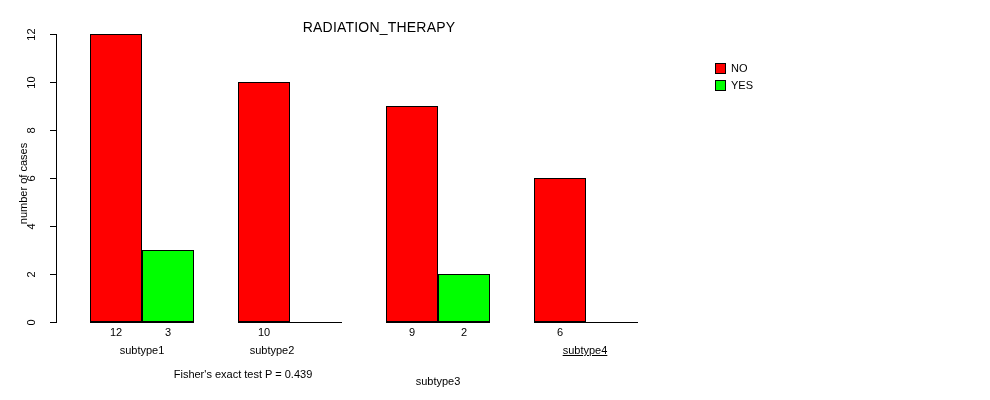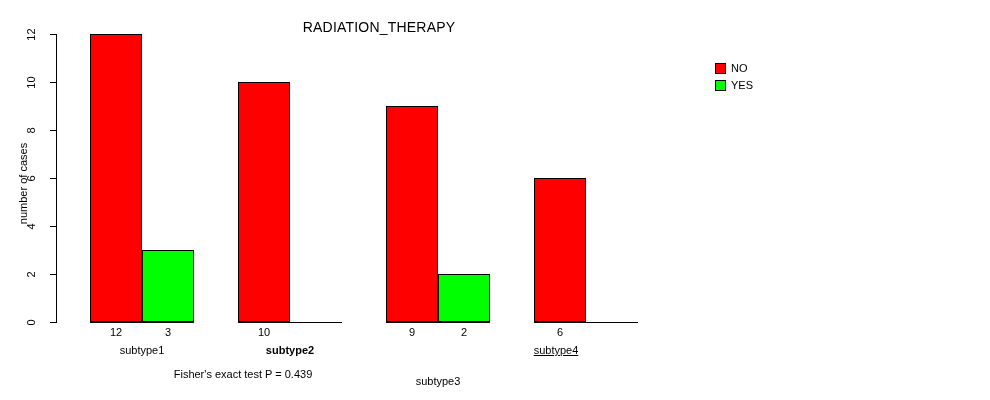--- a/index.html
+++ b/index.html
@@ -163,31 +163,31 @@
   <div id="bars-layer">
       <div class="abs group-baseline" style="left: 90px; width: 104px;"></div>
       <div class="abs bar" style="left: 90px; width: 52px; top: 34px; height: 288px; background: rgb(255, 0, 0);"></div>
       <div class="abs bar-value-label" style="left: 90px; width: 52px;">12</div>
       <div class="abs bar" style="left: 142px; width: 52px; top: 250px; height: 72px; background: rgb(0, 255, 0);"></div>
       <div class="abs bar-value-label" style="left: 142px; width: 52px;">3</div>
       <div class="abs group-label" style="left: 90px; width: 104px;">subtype1</div>
       <div class="abs group-baseline" style="left: 238px; width: 104px;"></div>
       <div class="abs bar" style="left: 238px; width: 52px; top: 82px; height: 240px; background: rgb(255, 0, 0);"></div>
       <div class="abs bar-value-label" style="left: 238px; width: 52px;">10</div>
-      <div class="abs group-label" style="left: 238px; width: 104px; font-weight: bold;">subtype2</div>
+      <div class="abs group-label" style="left: 220px; width: 104px;">subtype2</div>
       <div class="abs group-baseline" style="left: 386px; width: 104px;"></div>
       <div class="abs bar" style="left: 386px; width: 52px; top: 106px; height: 216px; background: rgb(255, 0, 0);"></div>
       <div class="abs bar-value-label" style="left: 386px; width: 52px;">9</div>
       <div class="abs bar" style="left: 438px; width: 52px; top: 274px; height: 48px; background: rgb(0, 255, 0);"></div>
       <div class="abs bar-value-label" style="left: 438px; width: 52px;">2</div>
       <div class="abs group-label" style="left: 386px; width: 104px; margin-top: 31px;">subtype3</div>
       <div class="abs group-baseline" style="left: 534px; width: 104px;"></div>
       <div class="abs bar" style="left: 534px; width: 52px; top: 178px; height: 144px; background: rgb(255, 0, 0);"></div>
       <div class="abs bar-value-label" style="left: 534px; width: 52px;">6</div>
-      <div class="abs group-label" style="left: 504px; width: 104px; text-decoration: underline;">subtype4</div>
+      <div class="abs group-label" style="left: 533px; width: 104px; text-decoration: underline;">subtype4</div>
     </div>
 
   <div id="legend" class="abs">
       <div class="legend-row">
         <span class="legend-swatch" style="background: rgb(255, 0, 0);"></span>
         <span class="legend-label">NO</span>
       </div>
       <div class="legend-row">
         <span class="legend-swatch" style="background: rgb(0, 255, 0);"></span>
         <span class="legend-label">YES</span>

